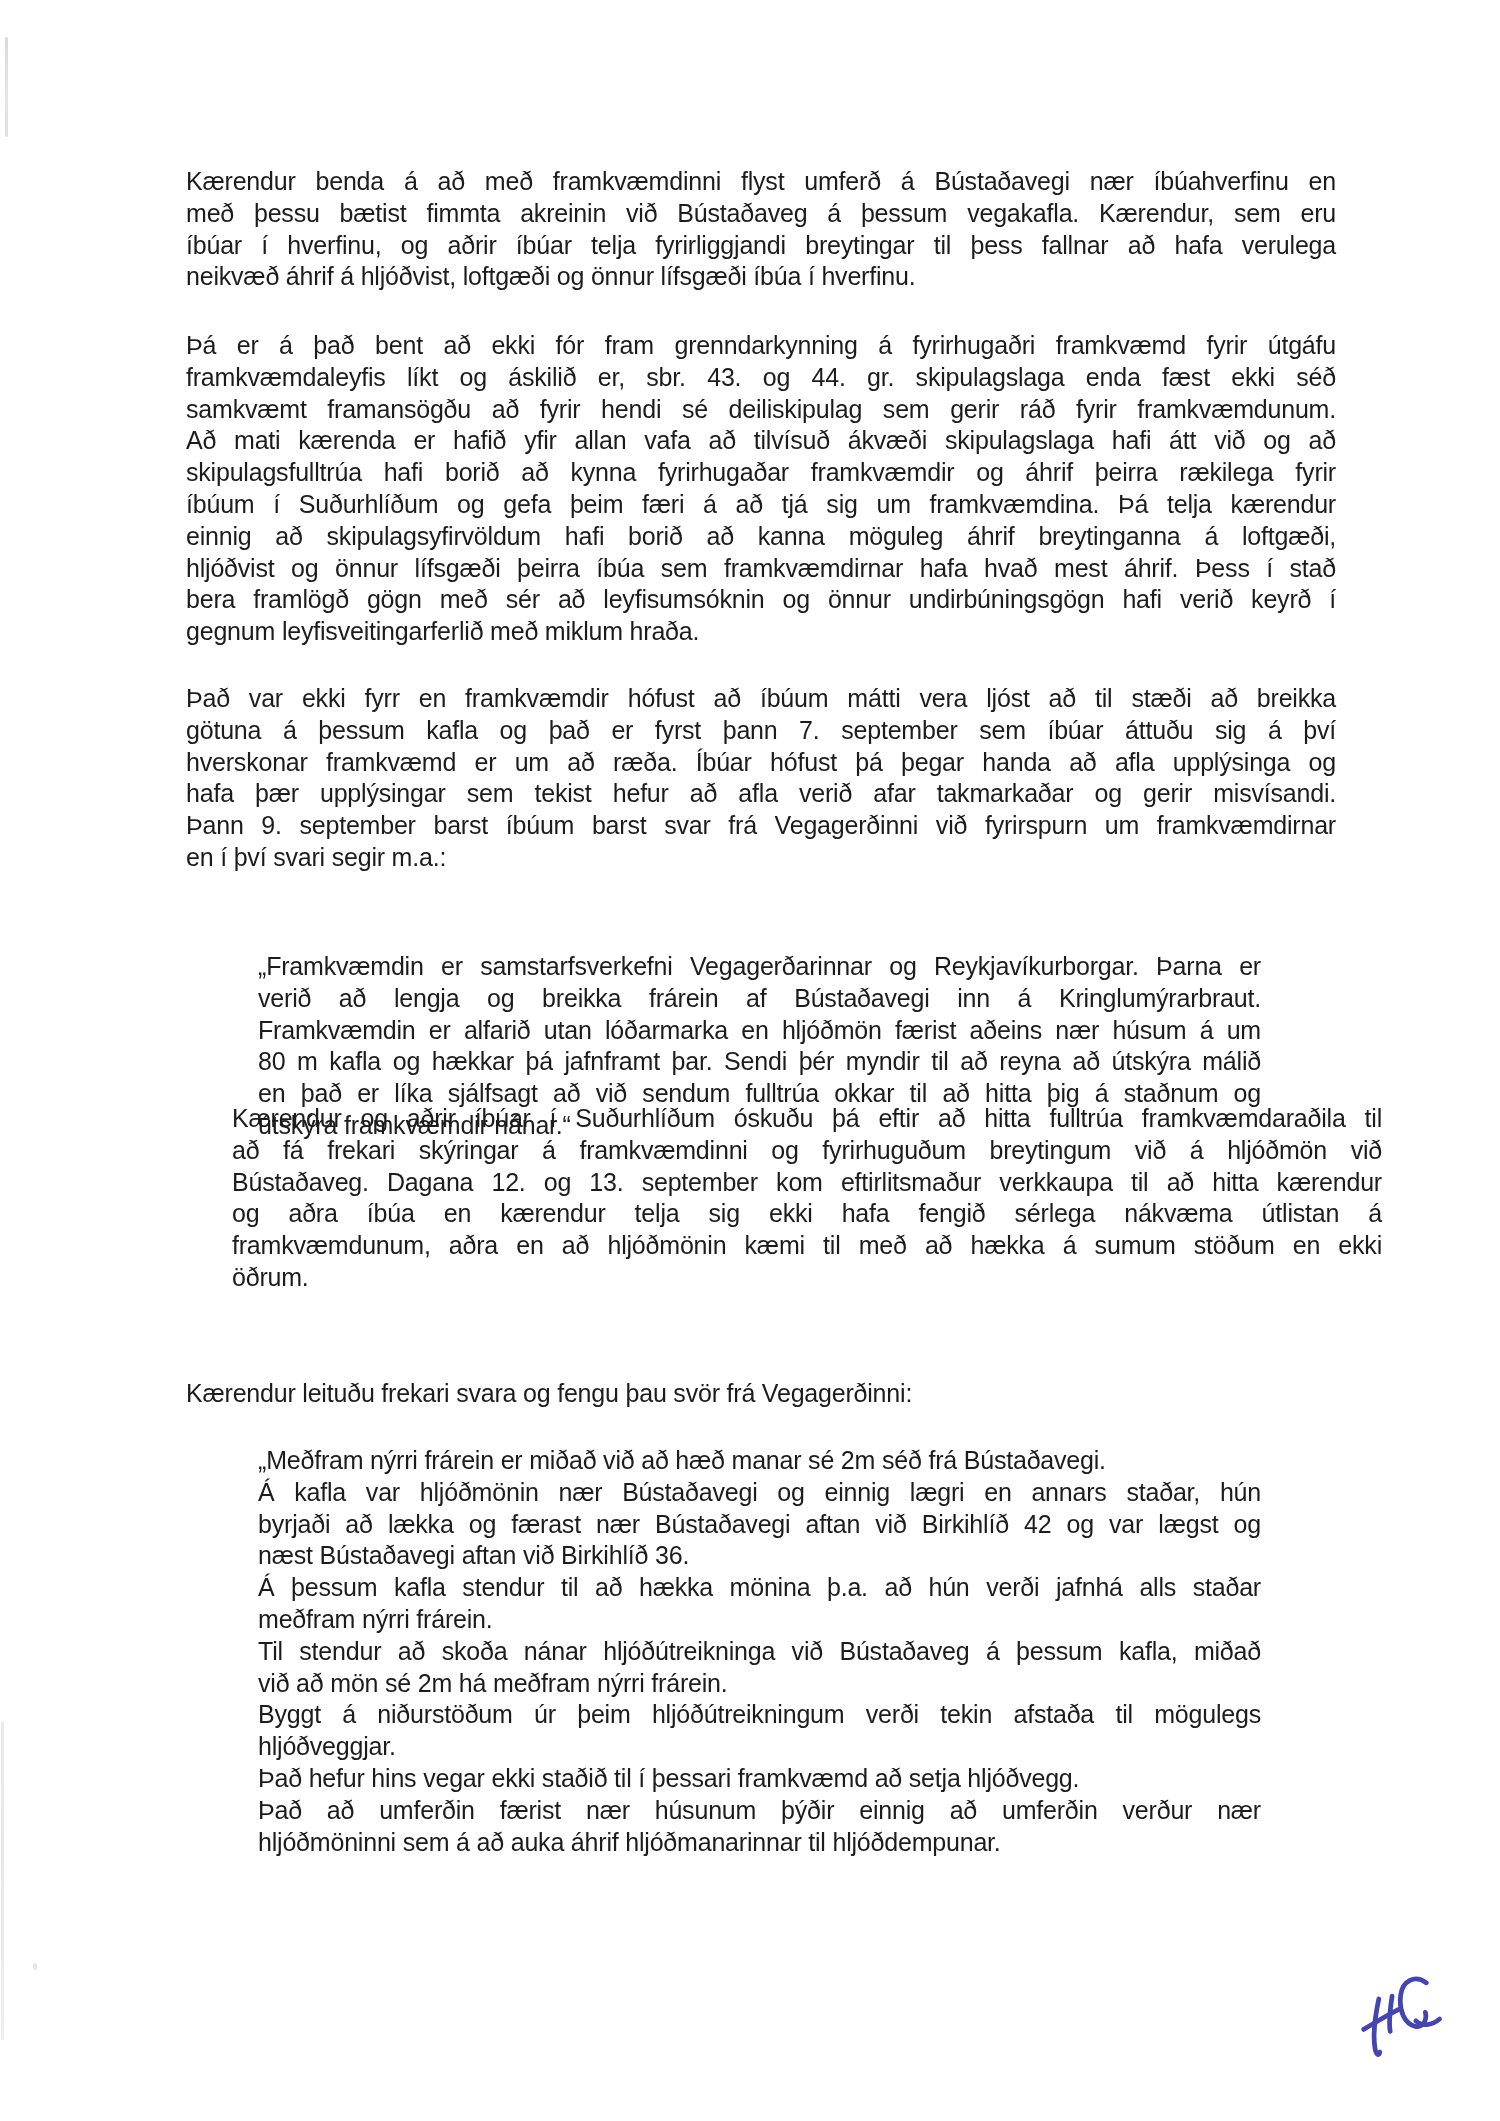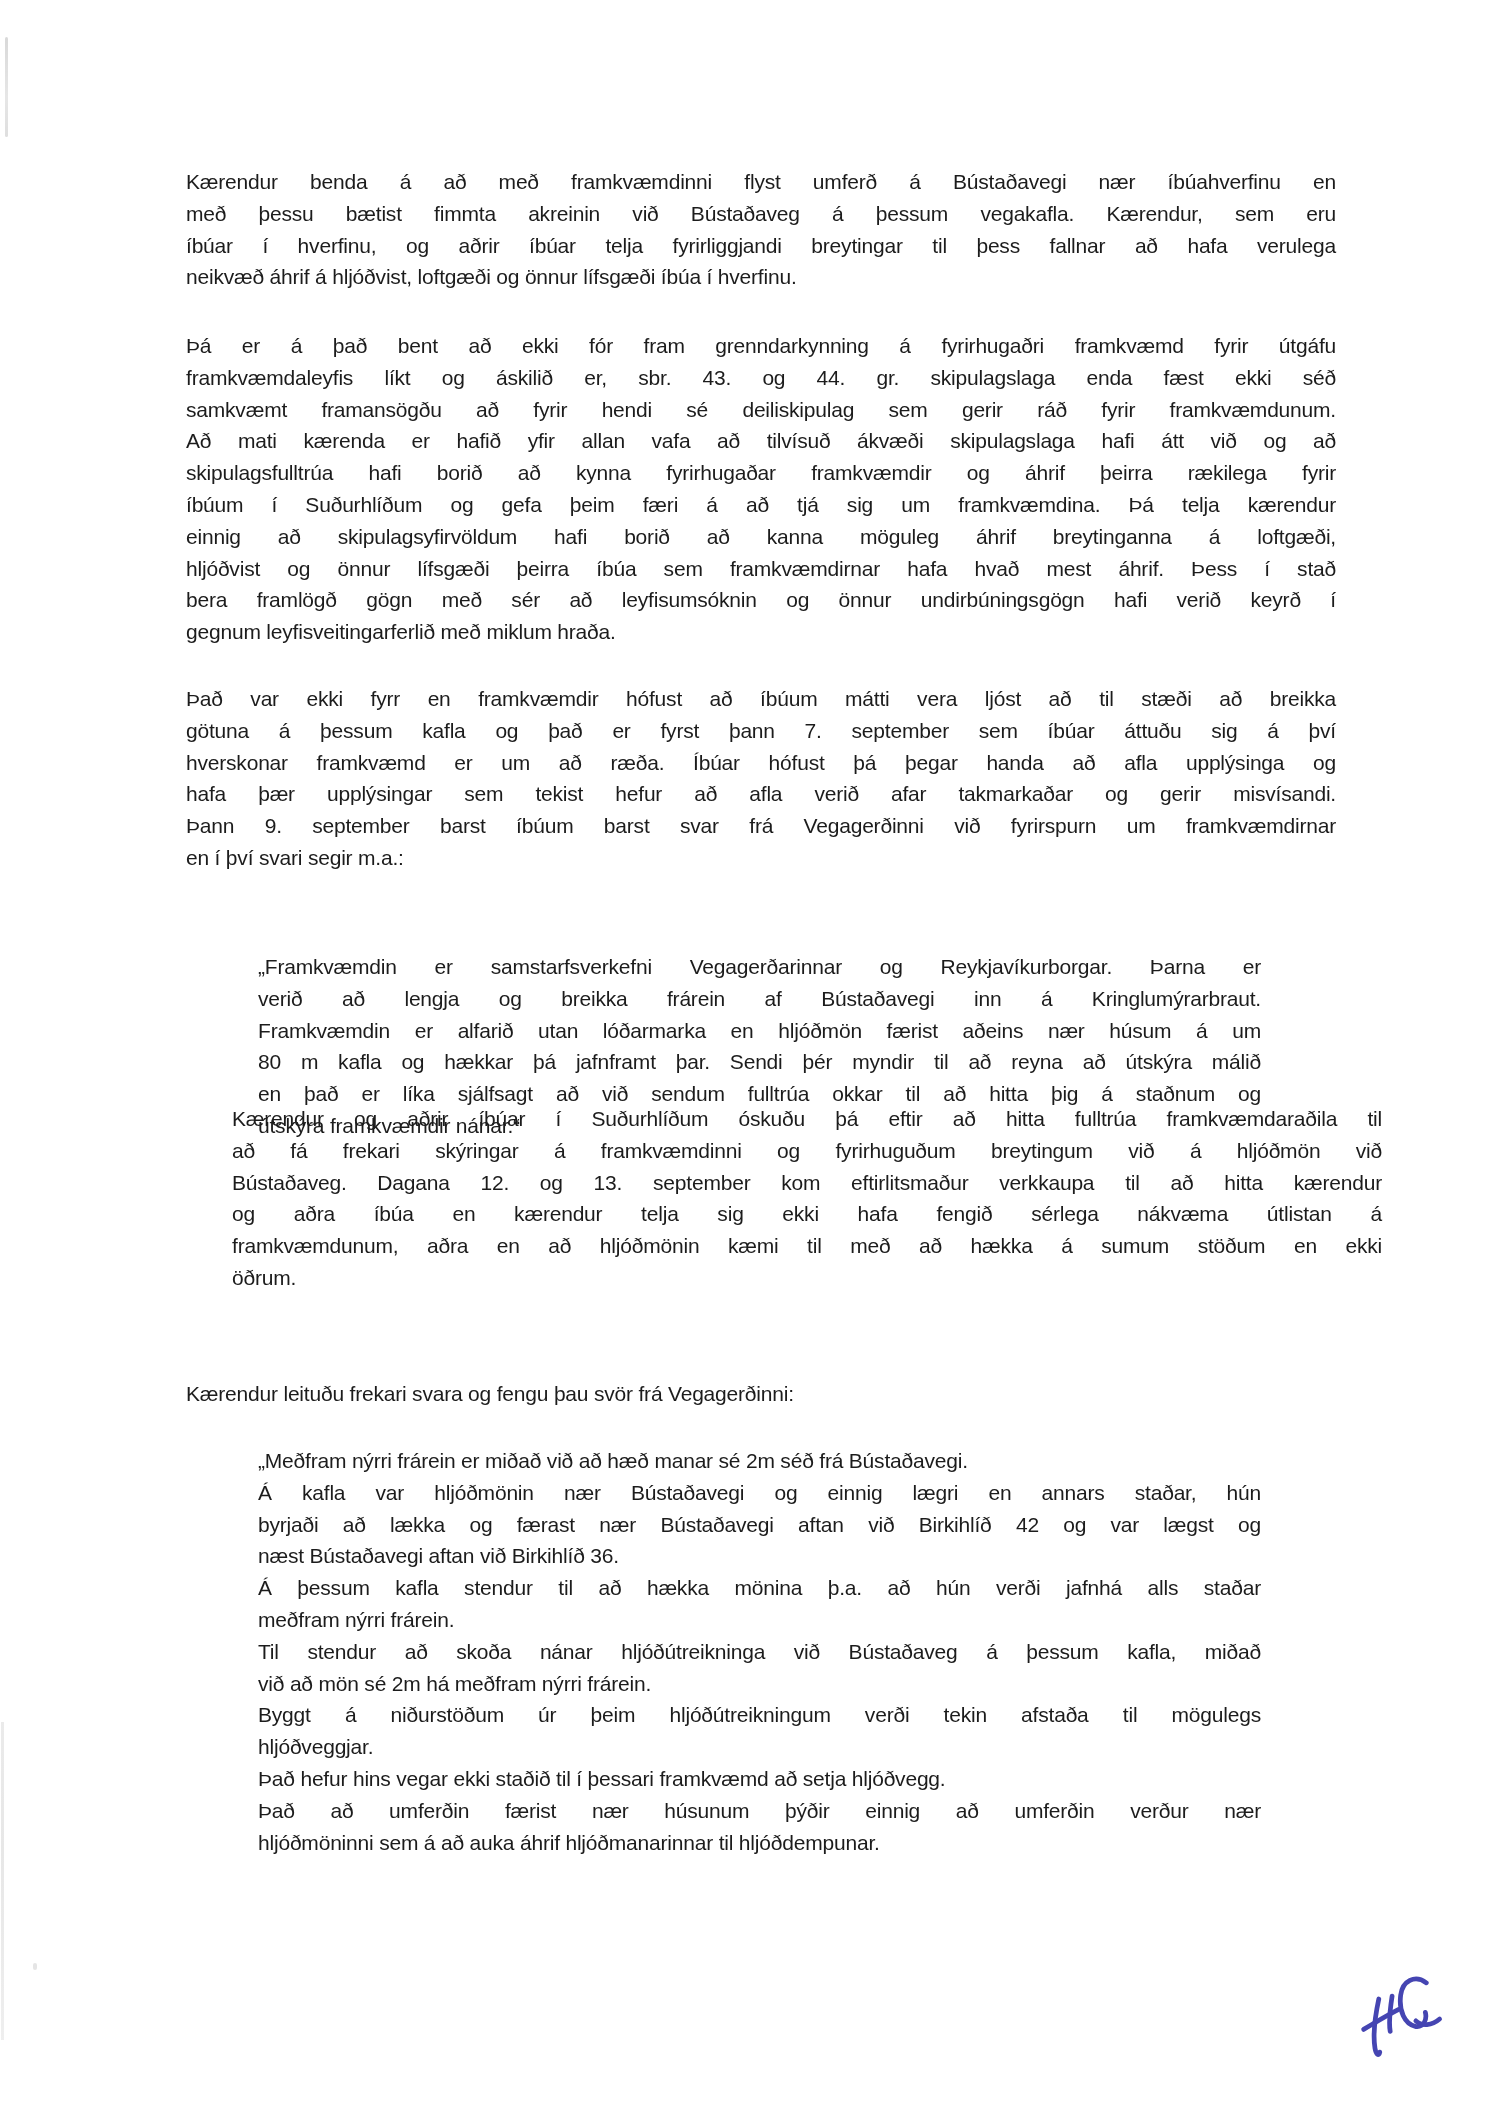--- a/index.html
+++ b/index.html
@@ -1,21 +1,21 @@
 <!DOCTYPE html>
 <html><head>
 <meta charset="utf-8">
 <title>Scanned document</title>
 <style>
   html,body{margin:0;padding:0;background:#ffffff;}
   .page{
     position:relative;width:1500px;height:2121px;background:#ffffff;overflow:hidden;
     font-family:"Liberation Sans","DejaVu Sans",sans-serif;color:#1c1c1c;
   }
-  .block{position:absolute;font-size:21px;line-height:31.8px;letter-spacing:-0.2px;}
+  .block{position:absolute;font-size:25px;line-height:31.8px;letter-spacing:-0.2px;}
   .block.body{left:186px;width:1150px;}
   .block.quote{left:258px;width:1003px;}
   .line{text-align:justify;text-align-last:left;white-space:normal;}
   .line.just{text-align-last:justify;}
   
   #p1{top:166px;} #p2{top:330px;} #p3{top:683px;} #q1{top:951px;}
   #p4{top:1103px;margin-left:46px;} #p5{top:1378px;} #q2{top:1445px;}
   
   .streak{position:absolute;pointer-events:none;}
   #streak-top{left:5px;top:37px;width:3px;height:100px;

